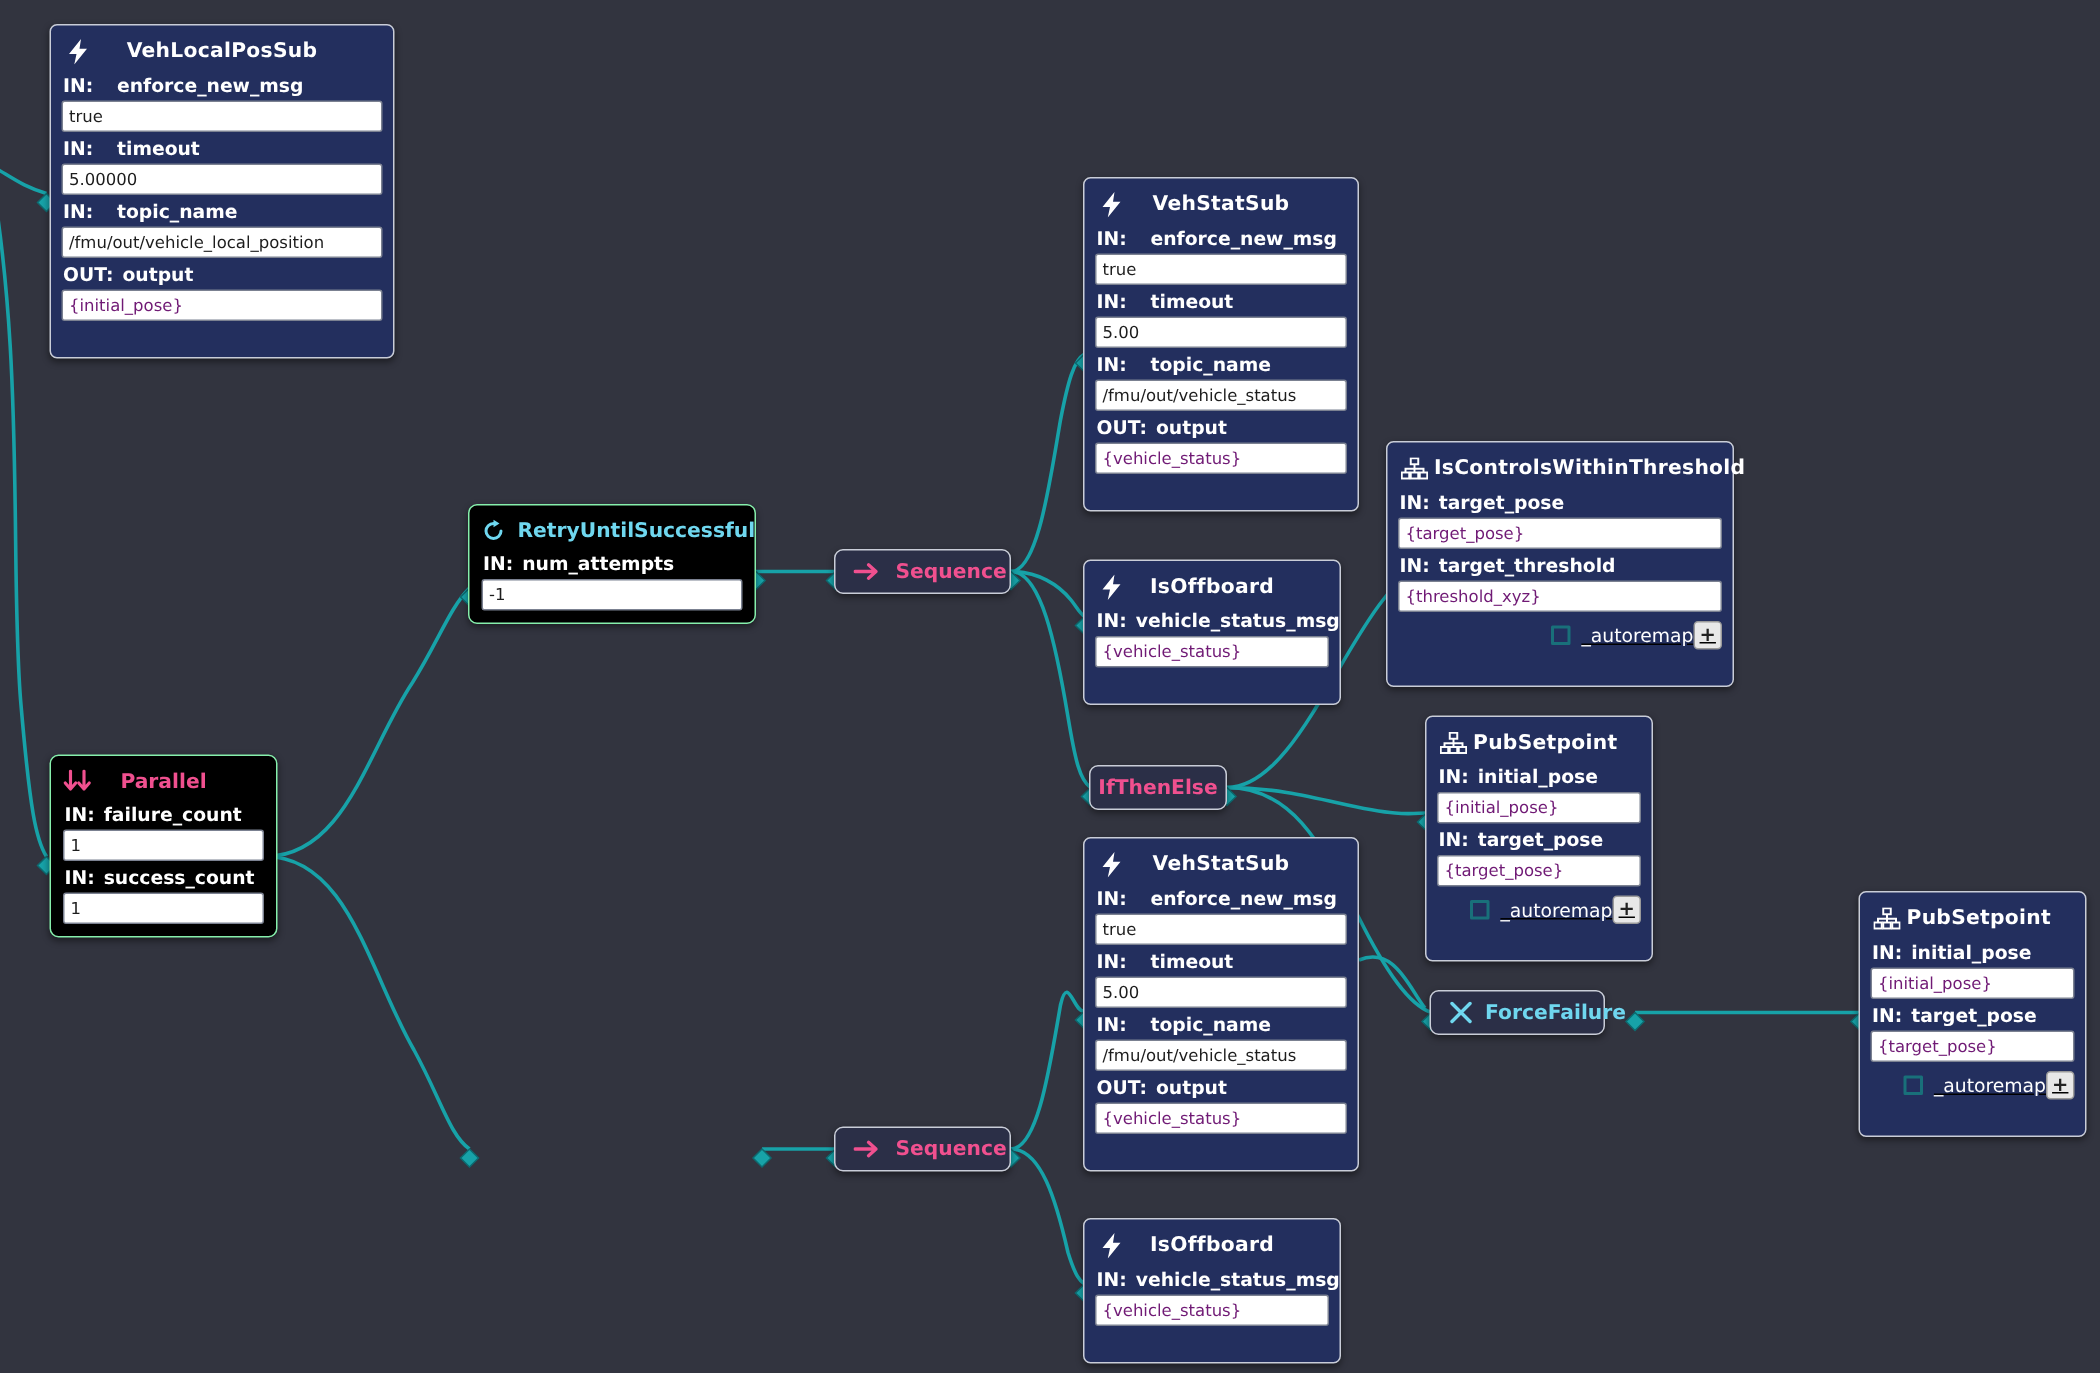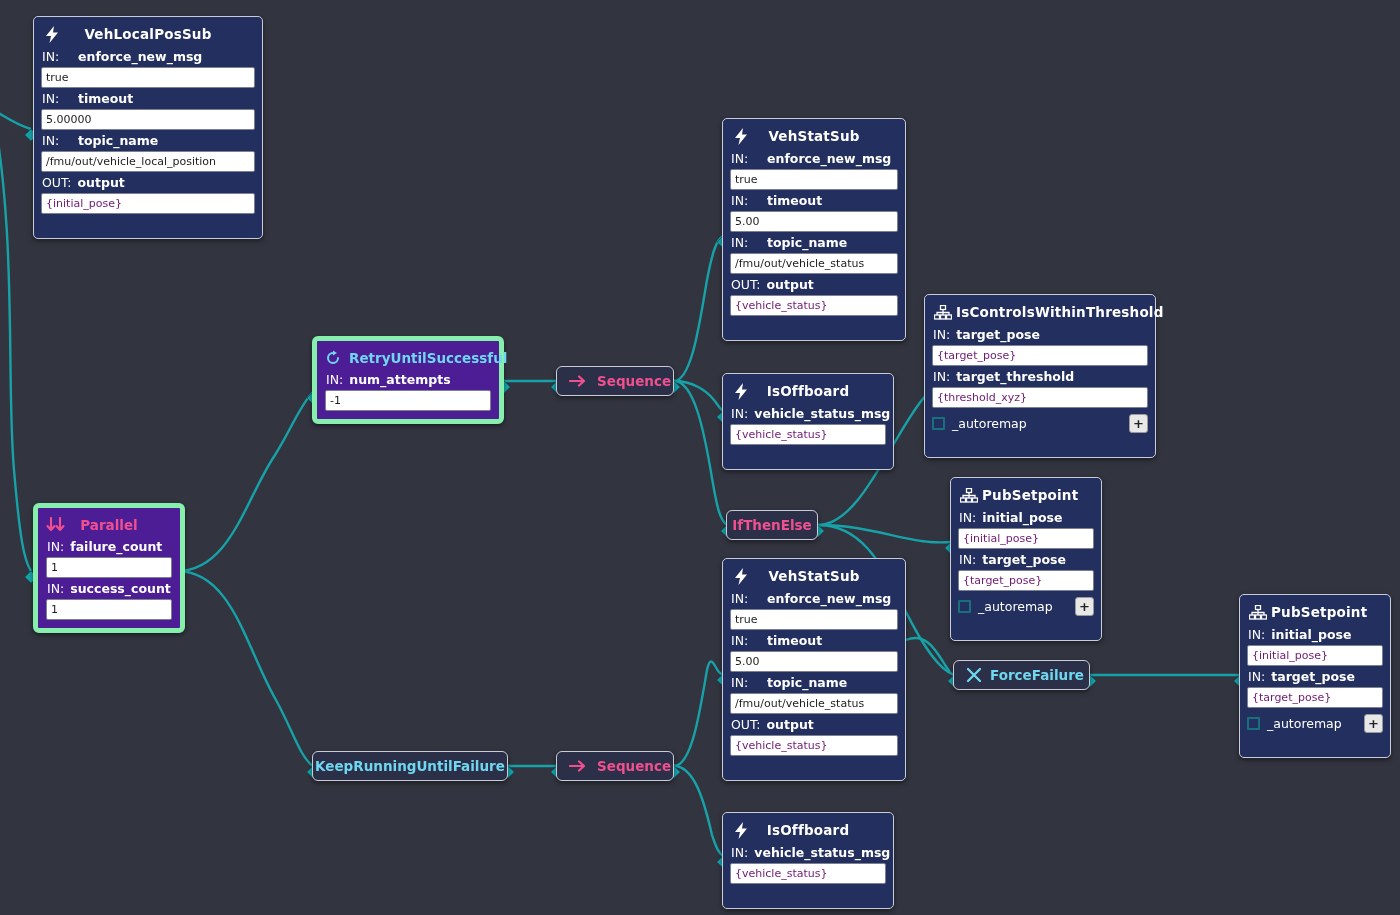--- a/index.html
+++ b/index.html
@@ -52,41 +52,42 @@
   }
   .leaf.subtree .title-row { justify-content: flex-start; padding-left: 24px; }
   .port-label {
     color: #ffffff;
     font-size: 12.5px;
     margin: 3px 0 3px 1px;
     white-space: nowrap;
     display: flex;
     align-items: baseline;
   }
-  .port-label b { font-weight: normal; margin-right: 6px; }
+  .port-label b { font-weight: bold; margin-right: 6px; }
   .port-label .pname { font-weight: bold; }
   .port-label.wide b { min-width: 30px; display: inline-block; }
   .field {
     background: #ffffff;
     border: 1px solid #7b8191;
     border-radius: 2px;
     height: 21px;
     line-height: 19px;
     font-size: 11px;
     color: #1d1d1d;
     padding: 0 4px;
     white-space: nowrap;
     overflow: hidden;
   }
   .field.bb { color: #701a75; }
 
   .remap-row {
     display: flex; align-items: center;
     margin-top: 6px;
-    justify-content: space-between;
+    justify-content: flex-end;
+    text-decoration: underline;
   }
   .remap-left { display: flex; align-items: center; }
   .cbox {
     width: 13px; height: 13px;
     border: 2px solid #19707a;
     background: #232f5e;
     border-radius: 1px;
     margin-right: 7px;
   }
   .remap-txt { color: #ffffff; font-size: 12.5px; }
@@ -112,22 +113,22 @@
     padding: 12px 12px;
     height: 30px;
   }
   .ctrl .ctrl-ico { margin-right: 8px; display: flex; align-items: center; }
   .ctrl .ctrl-txt { font-weight: bold; font-size: 13.5px; white-space: nowrap; }
   .pink .ctrl-txt { color: #f0508f; }
   .cyan .ctrl-txt { color: #6fd7ef; }
 
   
   .deco {
-    background: #4c1d95;
-    border: 5px solid #86efac;
+    background: #000000;
+    border: 1px solid #86efac;
     border-radius: 6px;
     padding: 6px 8px 8px 8px;
   }
   .deco .dtitle {
     display: flex; align-items: center;
     height: 22px;
     margin-bottom: 2px;
   }
   .deco .dtitle .dico { margin-right: 8px; display: flex; align-items: center; }
   .deco .dtitle .dtxt { font-weight: bold; font-size: 13.5px; white-space: nowrap; }
@@ -479,26 +480,23 @@
         <path d="M1 7 L15 7 M15 7 L10 2.5 M15 7 L10 11.5" stroke="#f0508f" stroke-width="2.2" fill="none" stroke-linecap="round"></path>
       </svg>
     </span>
     <span class="ctrl-txt">Sequence</span>
   </div>
 
   <div class="node ctrl pink" style="left:726px; top:510px; width:92px; justify-content:center; padding:0 8px;">
     <span class="ctrl-txt">IfThenElse</span>
   </div>
 
-  <div class="node ctrl cyan" style="left:953px; top:660px; width:137px;">
+  <div class="node ctrl cyan" style="left:953px; top:660px; width:117px;">
     <span class="ctrl-ico">
       <svg width="16" height="16" viewBox="0 0 16 16">
         <path d="M2 2 L14 14 M14 2 L2 14" stroke="#6fd7ef" stroke-width="2.3" stroke-linecap="round"></path>
       </svg>
     </span>
     <span class="ctrl-txt">ForceFailure</span>
   </div>
 
-  <div class="node ctrl cyan" style="left:312px; top:751px; width:196px; justify-content:center; padding:0 8px;">
-    <span class="ctrl-txt">KeepRunningUntilFailure</span>
-  </div>
 
 </div>
 
 </body></html>

